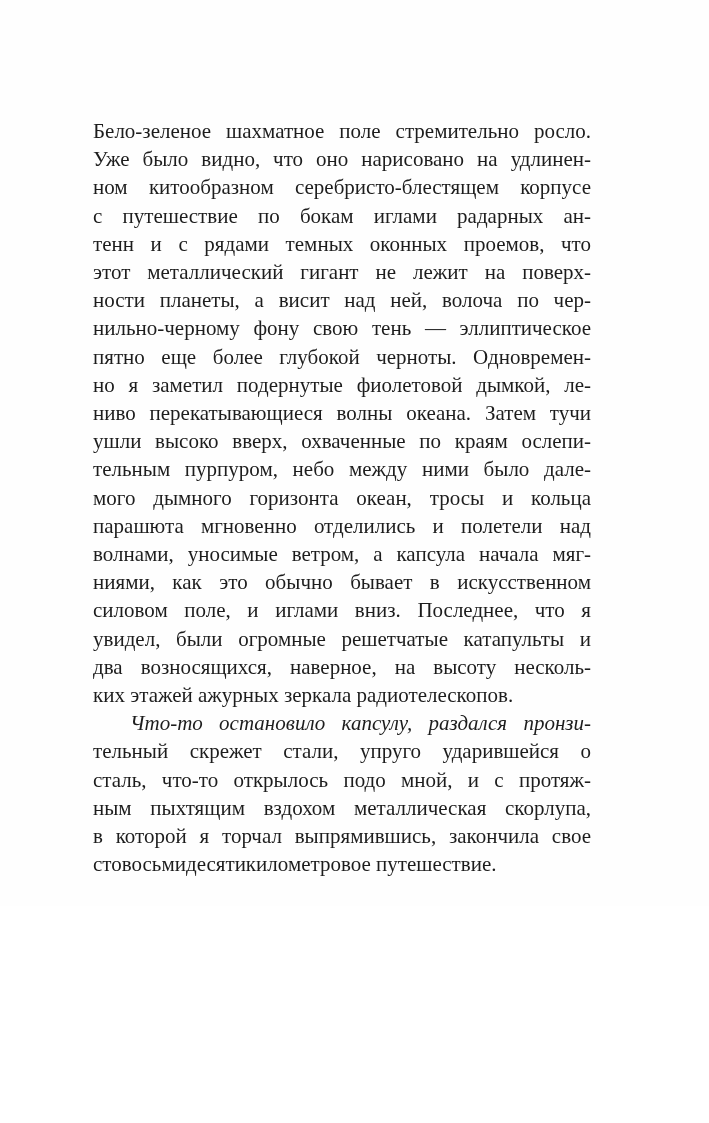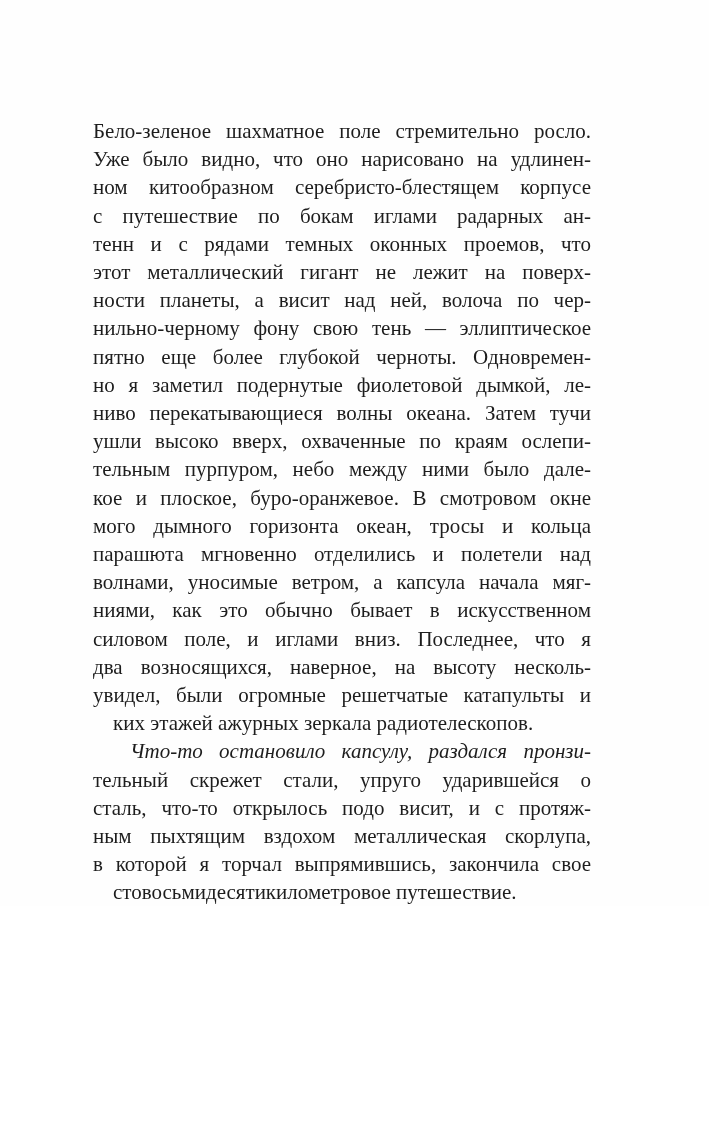--- a/index.html
+++ b/index.html
@@ -27,21 +27,20 @@
   .paragraph {
     margin: 0;
   }
   .line {
     text-align: justify;
     text-align-last: justify;
     white-space: normal;
   }
   .line.last {
     text-align-last: left;
-    margin-left: 20px;
   }
   .paragraph.indented .line:first-child {
     text-indent: 37px;
     font-style: italic;
   }
   .footer {
     position: absolute;
     left: 93px;
     top: 998px;
     width: 498px;
@@ -71,34 +70,33 @@
         <div class="line">с путешествие по бокам иглами радарных ан-</div>
         <div class="line">тенн и с рядами темных оконных проемов, что</div>
         <div class="line">этот металлический гигант не лежит на поверх-</div>
         <div class="line">ности планеты, а висит над ней, волоча по чер-</div>
         <div class="line">нильно-черному фону свою тень — эллиптическое</div>
         <div class="line">пятно еще более глубокой черноты. Одновремен-</div>
         <div class="line">но я заметил подернутые фиолетовой дымкой, ле-</div>
         <div class="line">ниво перекатывающиеся волны океана. Затем тучи</div>
         <div class="line">ушли высоко вверх, охваченные по краям ослепи-</div>
         <div class="line">тельным пурпуром, небо между ними было дале-</div>
-        <div class="line">кое и плоское, буро-оранжевое. В смотровом окне</div>
         <div class="line">мого дымного горизонта океан, тросы и кольца</div>
         <div class="line">парашюта мгновенно отделились и полетели над</div>
         <div class="line">волнами, уносимые ветром, а капсула начала мяг-</div>
         <div class="line">ниями, как это обычно бывает в искусственном</div>
         <div class="line">силовом поле, и иглами вниз. Последнее, что я</div>
+        <div class="line">увидел, были огромные решетчатые катапульты и</div>
         <div class="line">два возносящихся, наверное, на высоту несколь-</div>
-        <div class="line">увидел, были огромные решетчатые катапульты и</div>
         <div class="line last">ких этажей ажурных зеркала радиотелескопов.</div>
       </div>
     <div class="paragraph indented">
         <div class="line">Что-то остановило капсулу, раздался пронзи-</div>
         <div class="line">тельный скрежет стали, упруго ударившейся о</div>
-        <div class="line">сталь, что-то открылось подо висит, и с протяж-</div>
+        <div class="line">сталь, что-то открылось подо мной, и с протяж-</div>
         <div class="line">ным пыхтящим вздохом металлическая скорлупа,</div>
         <div class="line">в которой я торчал выпрямившись, закончила свое</div>
         <div class="line last">стовосьмидесятикилометровое путешествие.</div>
       </div>
   </div>
 
   <div class="footer">
     <span class="book-title">Солярис</span>
     <span class="page-number">7</span>
   </div>

